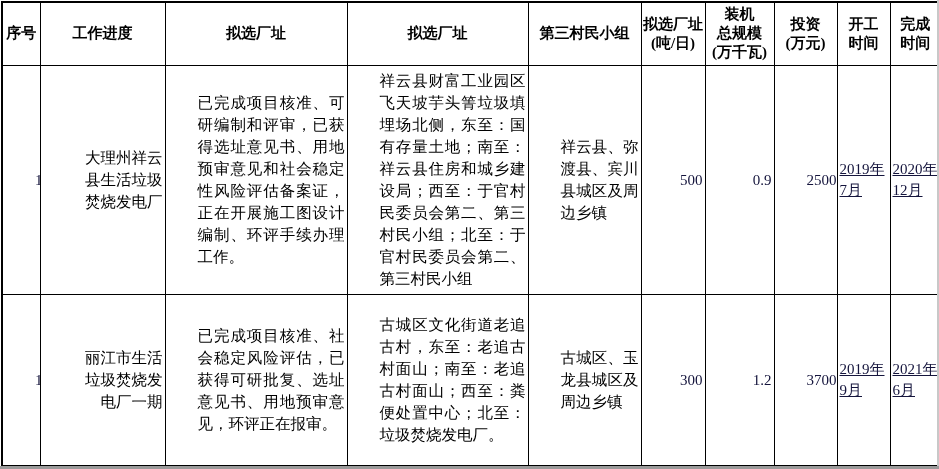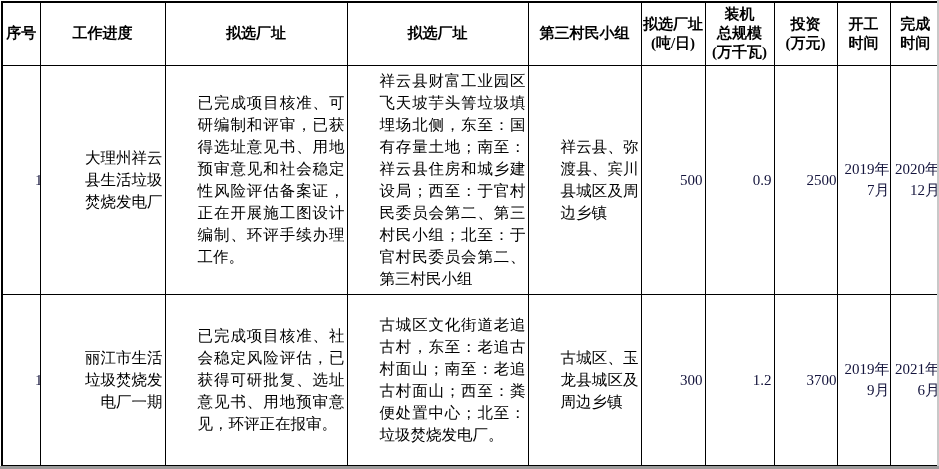--- a/index.html
+++ b/index.html
@@ -47,25 +47,26 @@
     line-height: 22px;
     padding-left: 32px;
   }
   td.c-center {
     text-align: right;
     font-size: 15px;
     color: #14143c;
     margin-top: 48px;
   }
   td.c-date {
-    text-align: right;
+    text-align: left;
     font-size: 15px;
     color: #14143c;
     padding: 0 0 0 2px;
     line-height: 21px;
+    text-decoration: underline;
   }
   td.c-justify {
     text-align: justify;
   }
   td.c-left {
     text-align: right;
   }
   .edge-bottom {
     position: absolute;
     left: 0;

